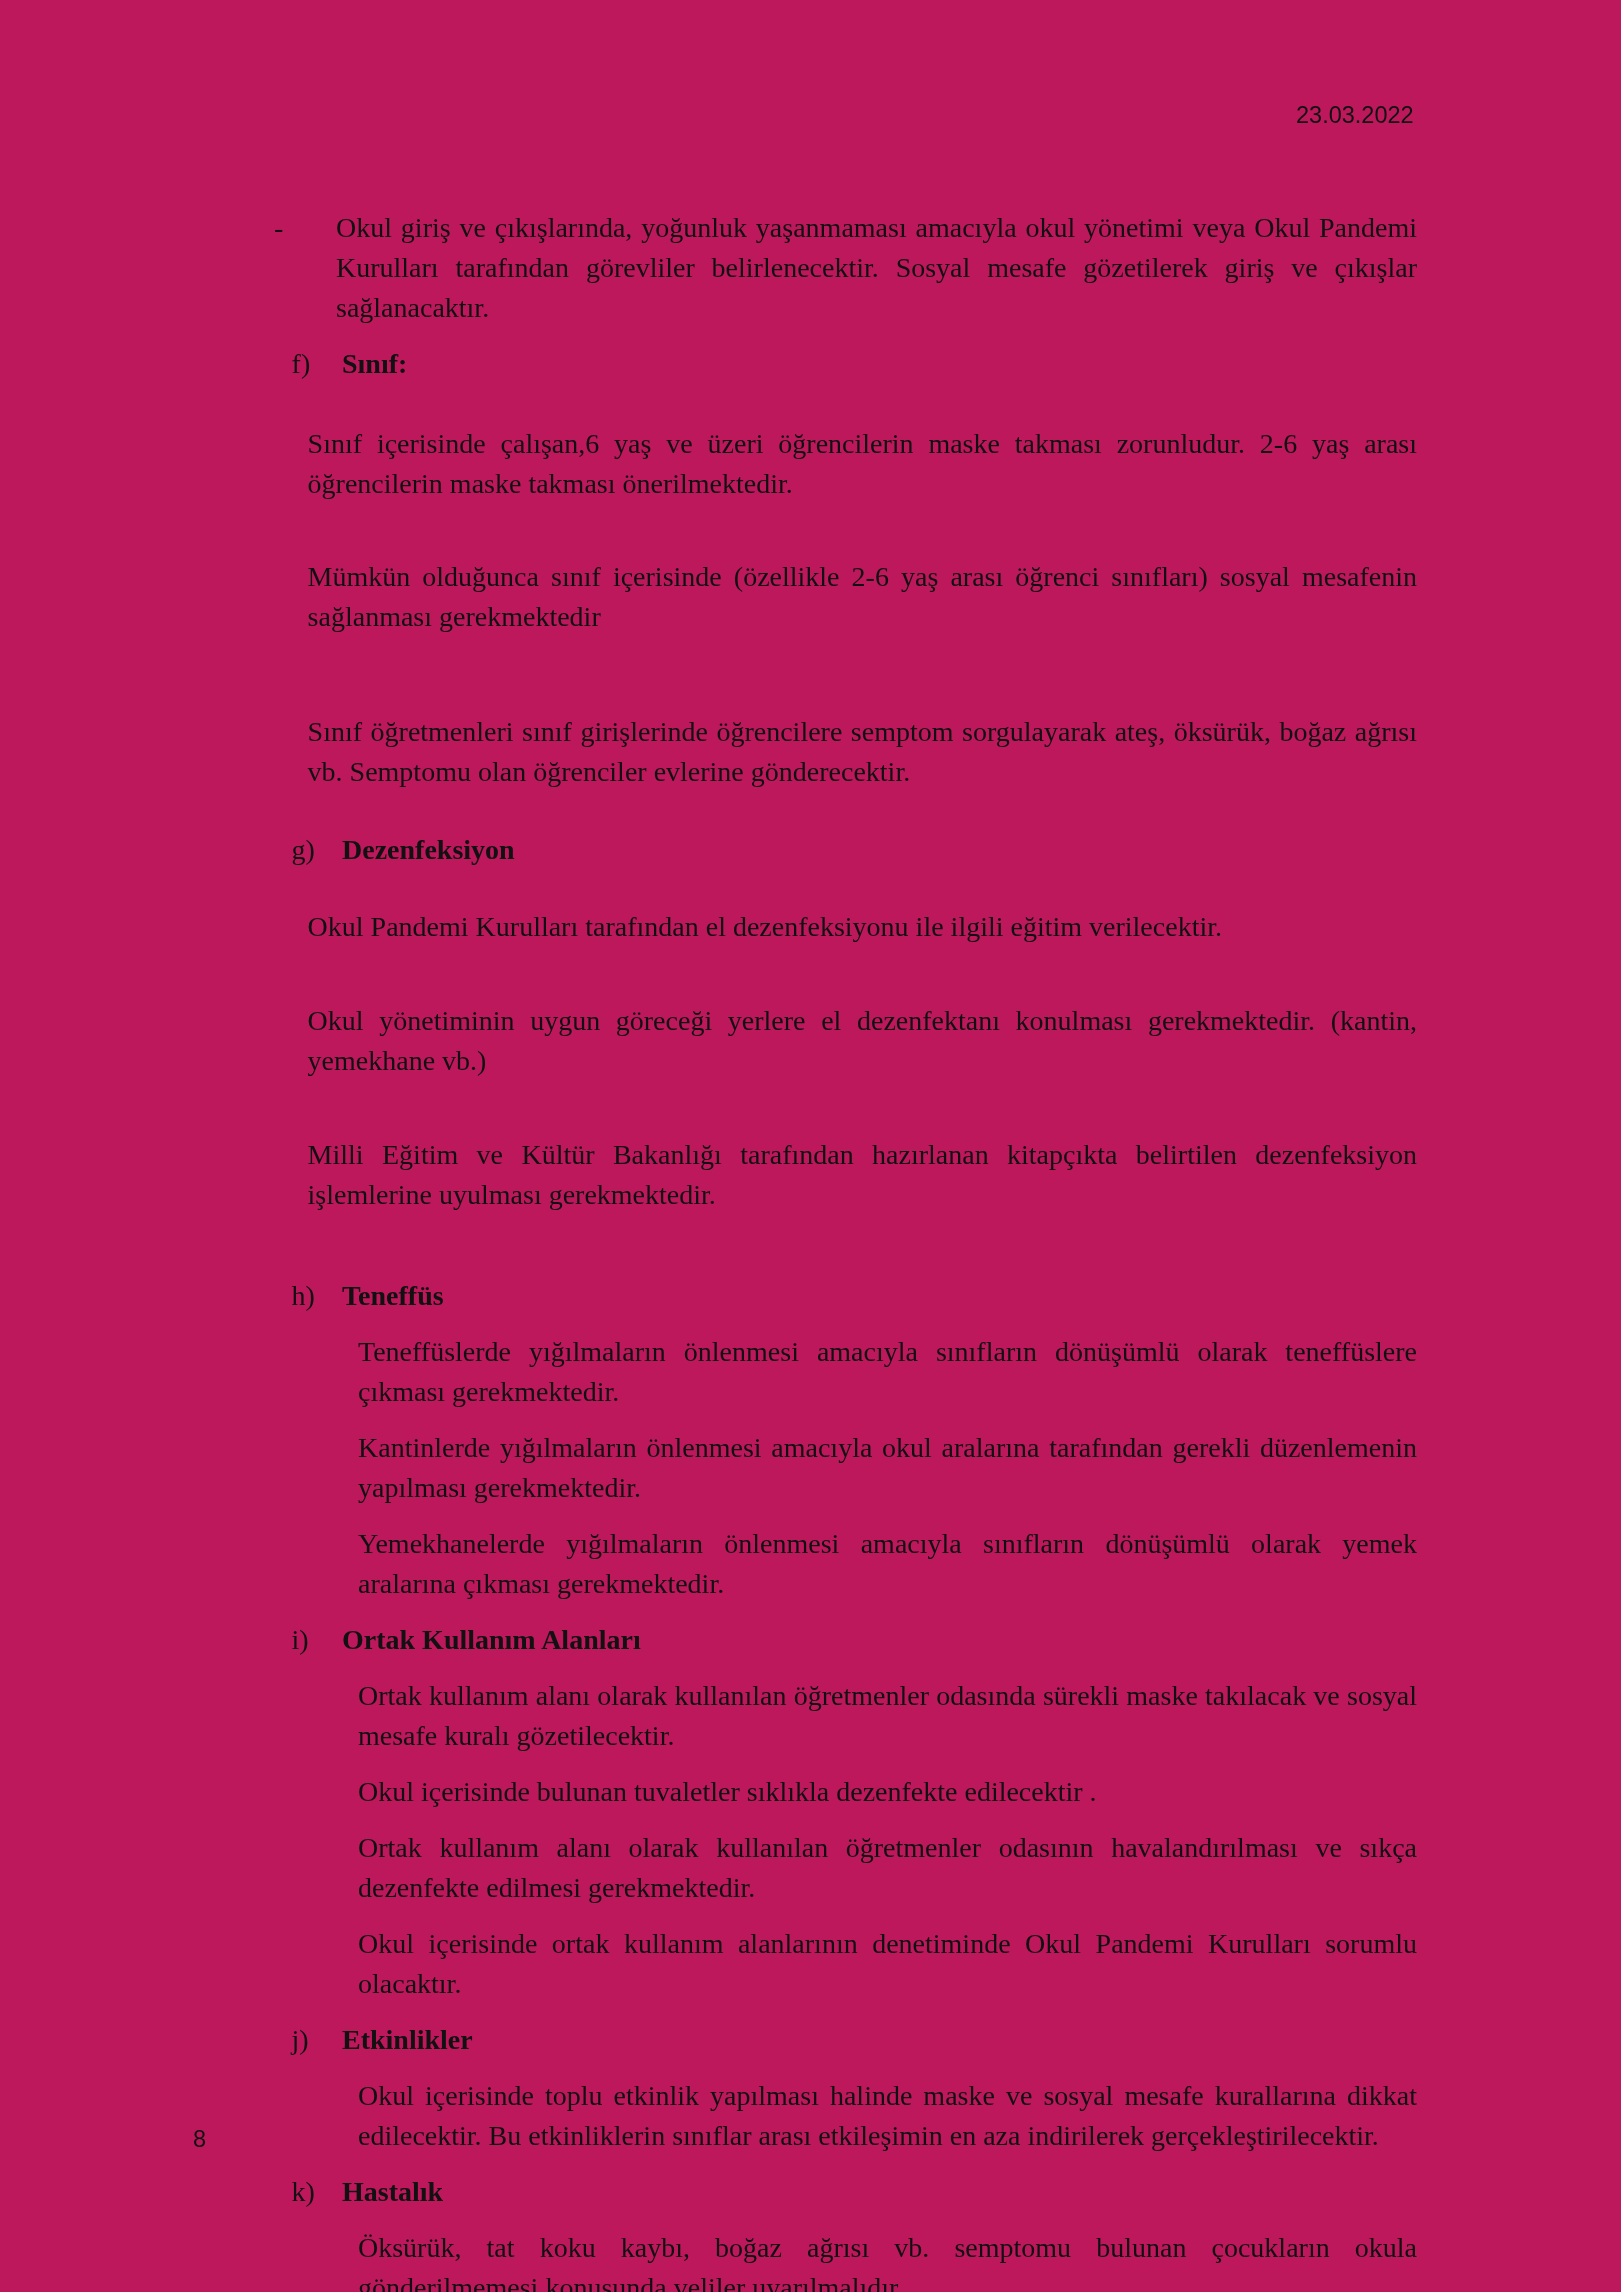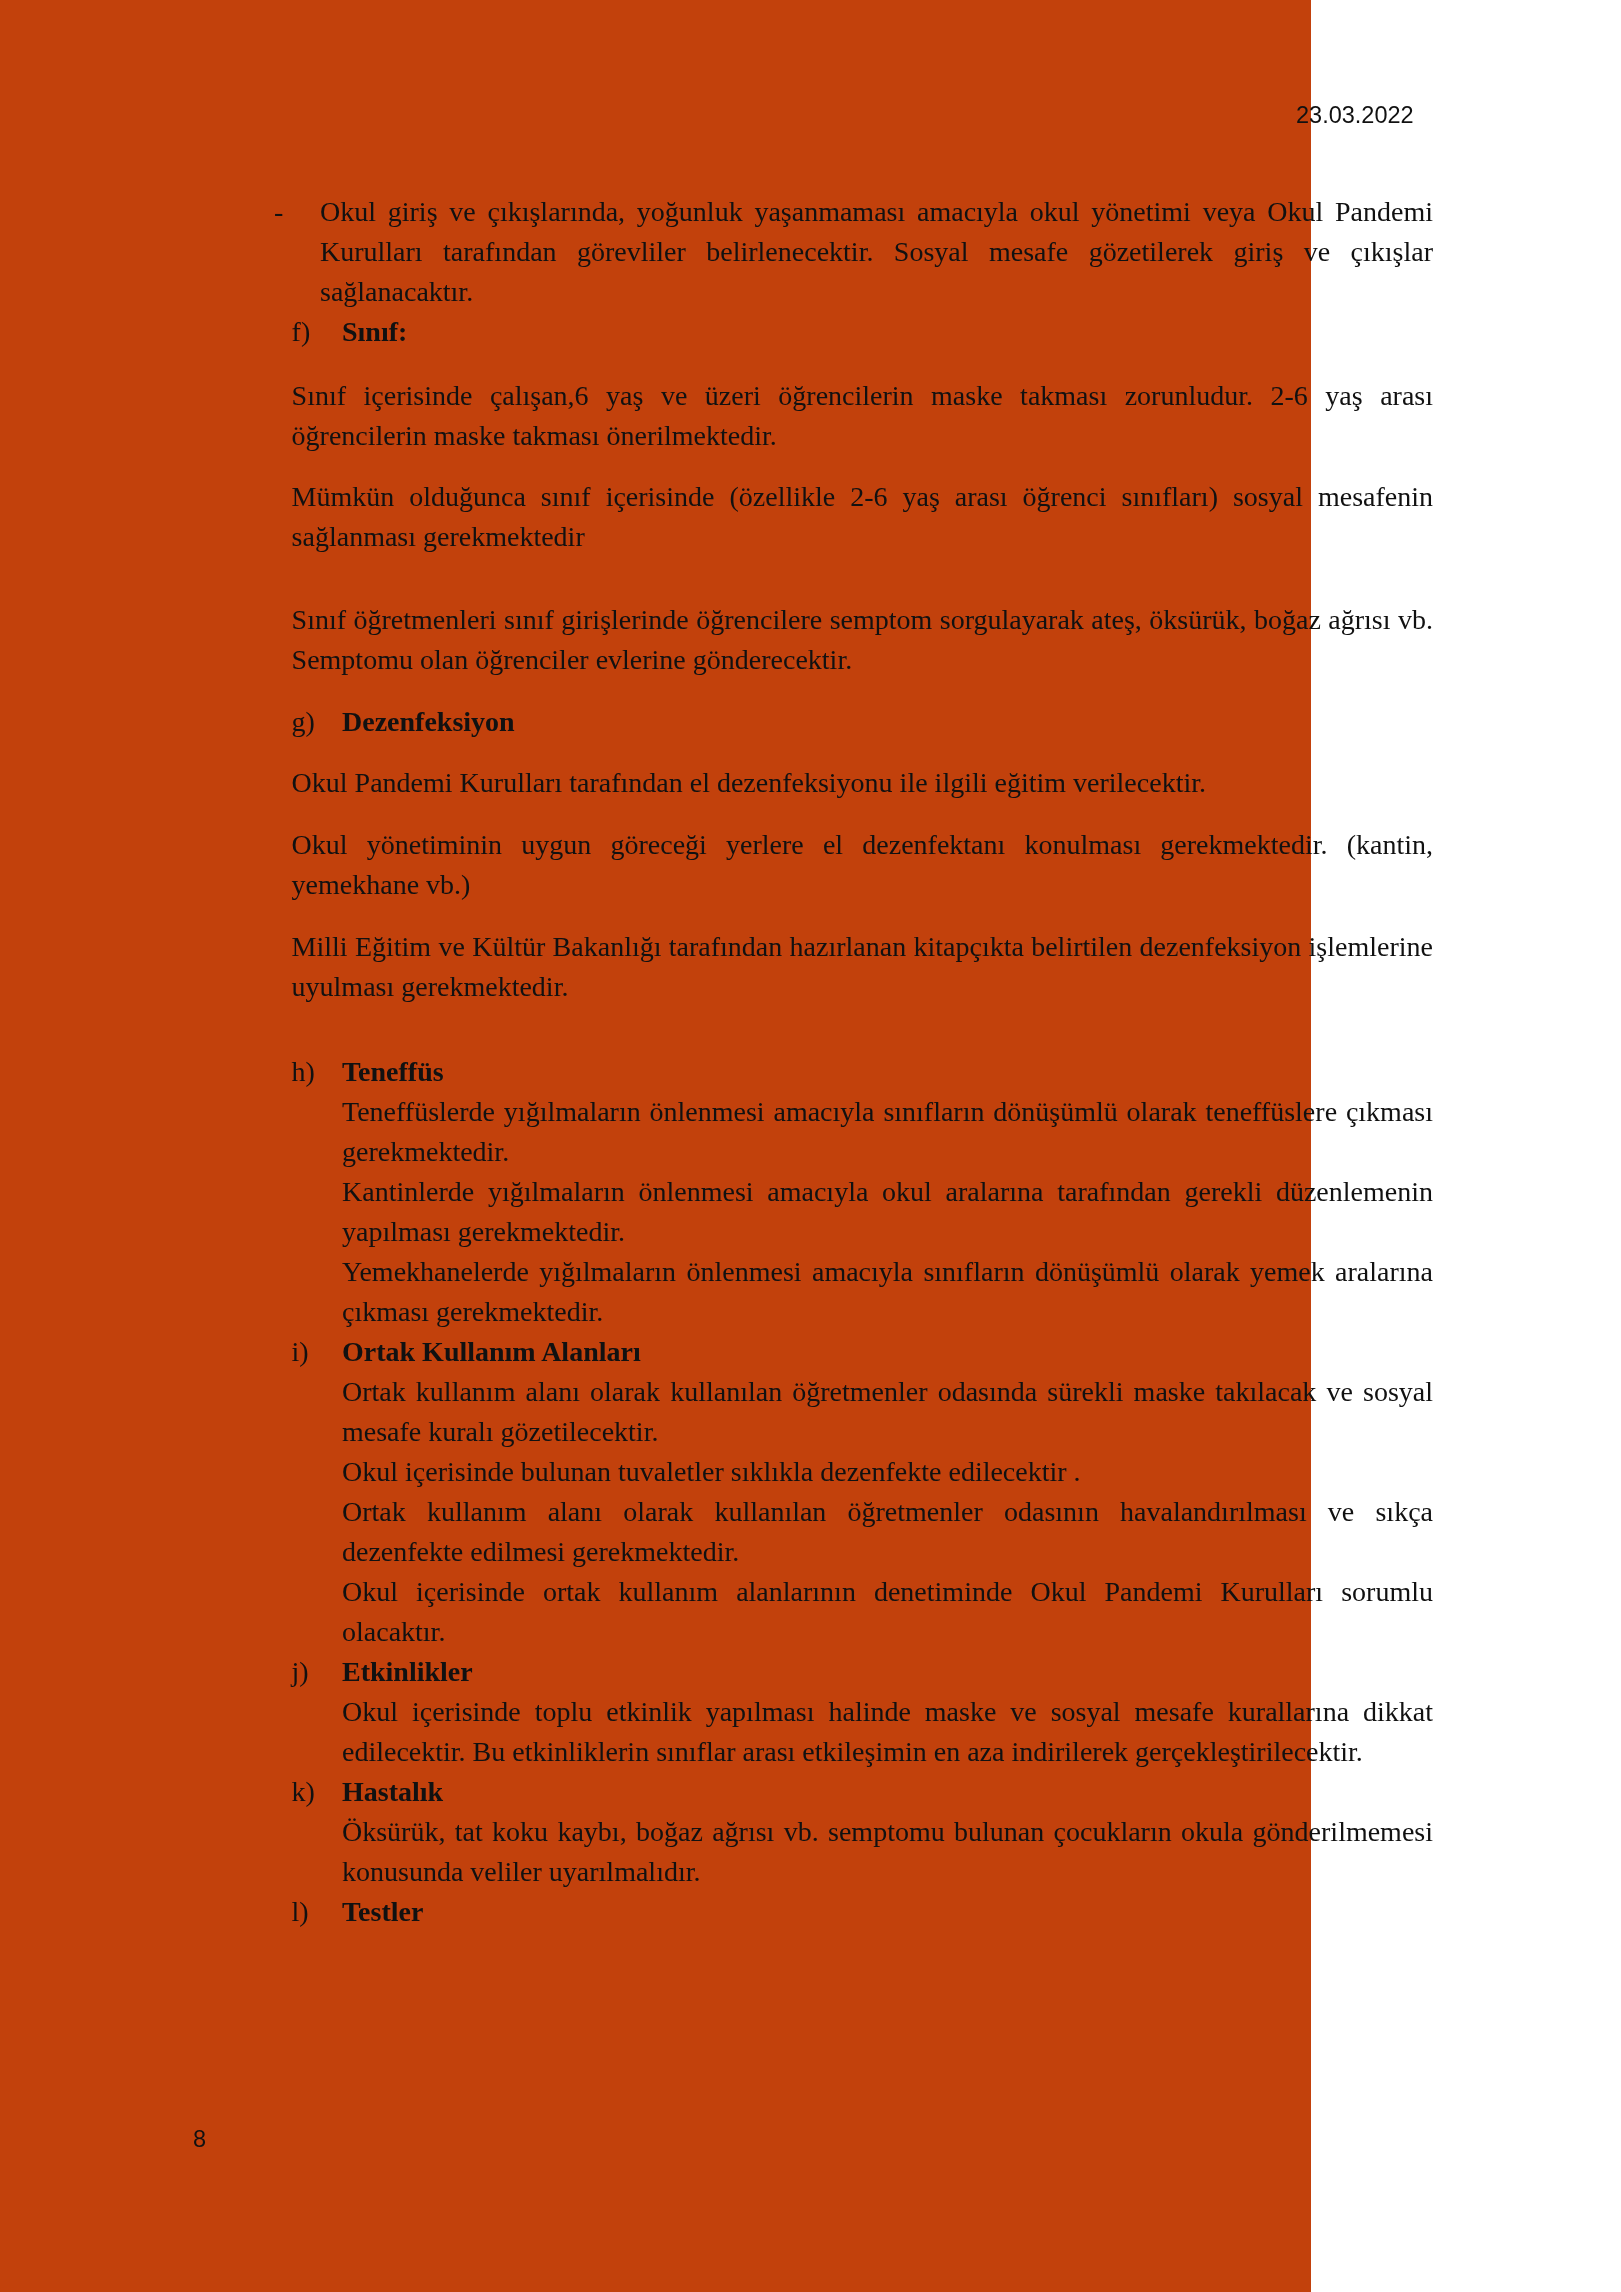--- a/index.html
+++ b/index.html
@@ -1,17 +1,17 @@
 <!DOCTYPE html>
 <html><head>
 <meta charset="utf-8">
 <style>
   html, body { margin: 0; padding: 0; background: #ffffff; }
   body { width: 1621px; height: 2293px; position: relative; overflow: hidden; }
-  .page { position: absolute; left: 0; top: 0; width: 1311px; height: 2293px; background: #c2410c; }
+  .page { position: absolute; left: 0; top: 0; width: 1621px; height: 2293px; background: #be185d; }
   .header-date {
     position: absolute; left: 1296px; top: 102px;
     font-family: "Liberation Sans", sans-serif; font-size: 23.5px; color: #111;
   }
   .page-number {
     position: absolute; left: 193px; top: 2126px;
     font-family: "Liberation Sans", sans-serif; font-size: 23.5px; color: #111;
   }
   .body {
     position: absolute; left: 274px; top: 192px; width: 1159px;
@@ -19,21 +19,21 @@
   }
   .bullet { position: relative; padding-left: 46px; text-align: justify; }
   .bullet .mark { position: absolute; left: 0; top: 0; }
   .sec-head { position: relative; padding-left: 68px; }
   .sec-head .lbl { position: absolute; left: 17.6px; top: 0; }
   .sec-head .title { font-weight: bold; }
   .para { padding-left: 17.6px; text-align: justify; }
   .subpara { padding-left: 68px; text-align: justify; }
   .gap-s { height: 21.6px; }
   .gap-m { height: 23.5px; }
-  p { margin: 0; }
+  p { margin: 16px; }
 </style>
 </head>
 <body>
 
 <div class="page">
   <div class="header-date">23.03.2022</div>
 
   <div class="body">
 
     <div class="bullet">

